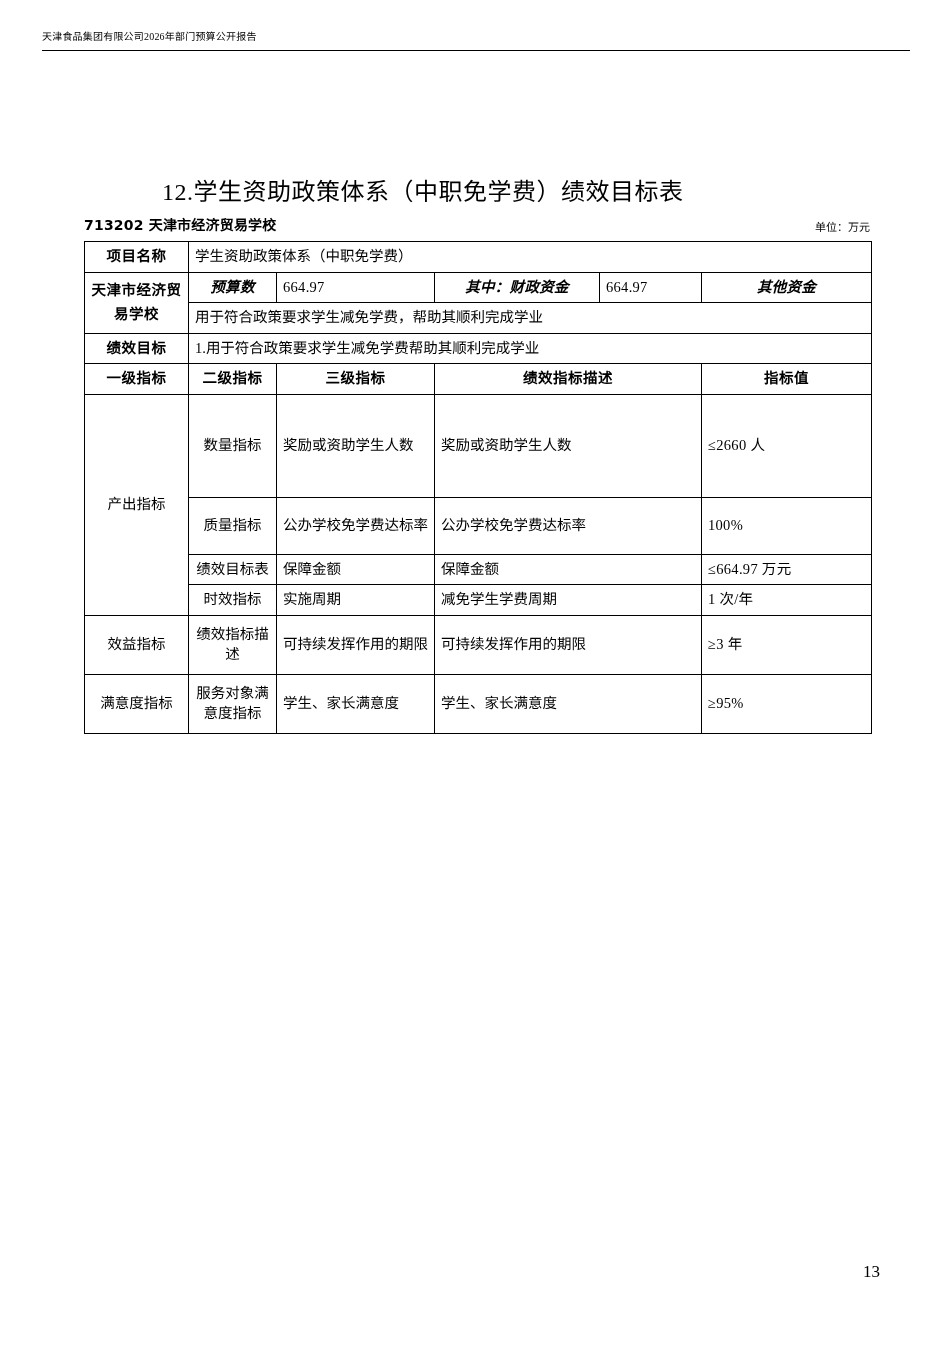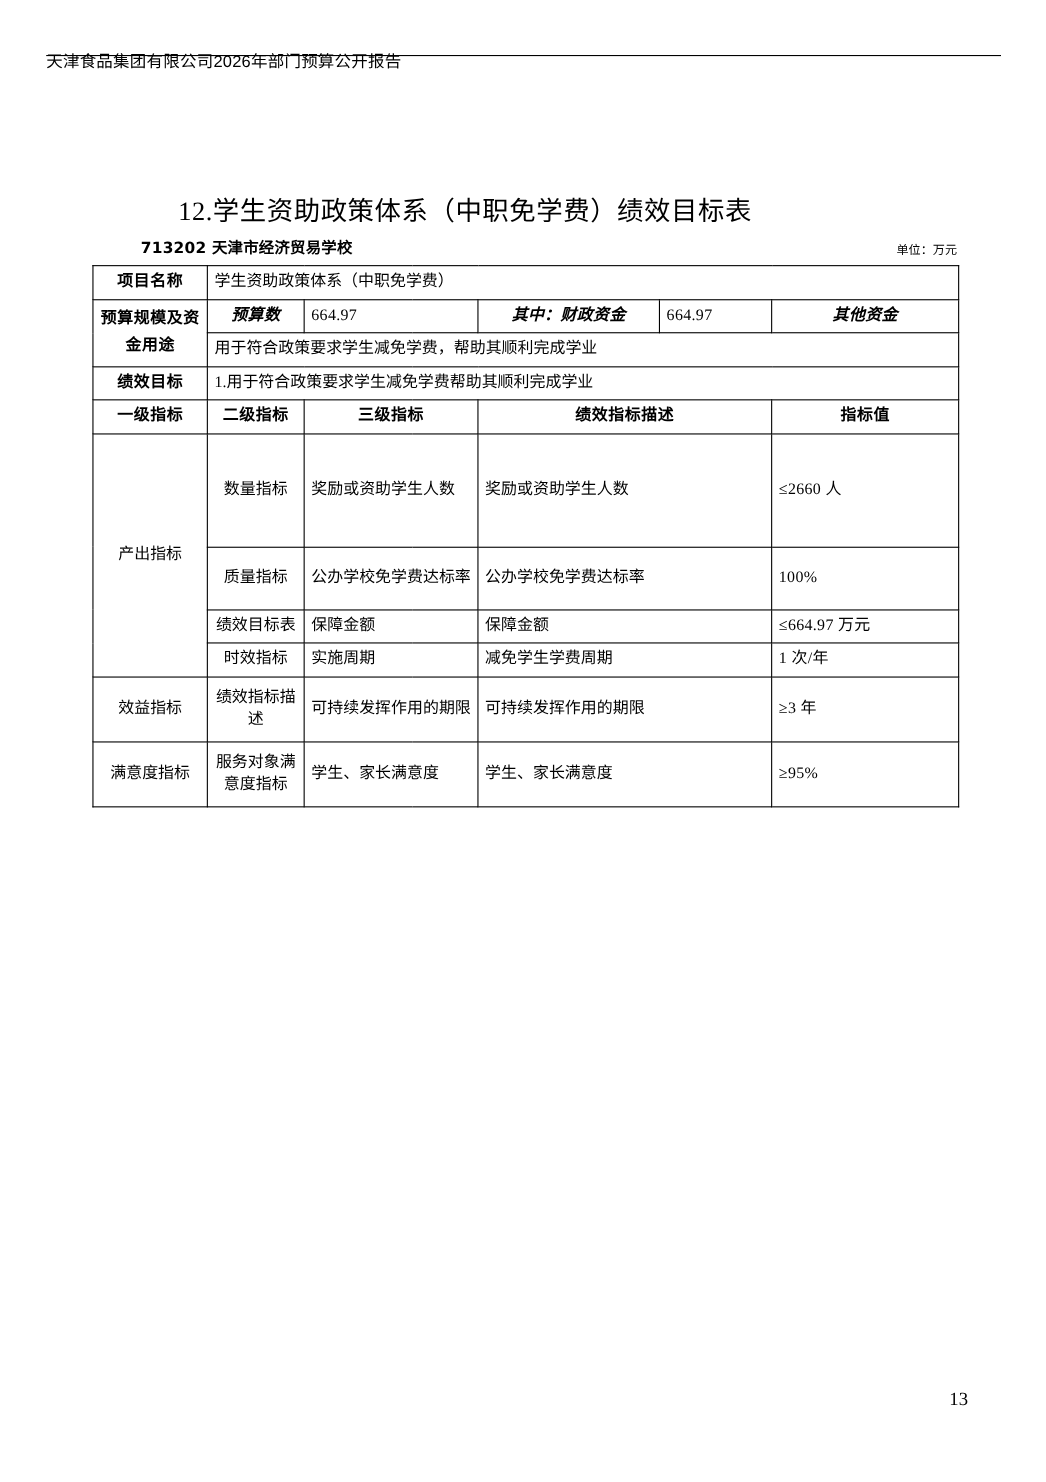--- a/index.html
+++ b/index.html
@@ -16,25 +16,25 @@
   }
   .page {
     position: absolute;
     top: 0; left: 0;
     width: 951px;
     height: 1347px;
     box-sizing: border-box;
   }
   .header-bar {
     position: absolute;
-    top: 44px;
+    top: 28px;
     left: 42px;
     width: 868px;
-    font-family: Liberation Sans, sans-serif;
-    font-size: 15px;
+    font-family: Liberation Serif, serif;
+    font-size: 10px;
     letter-spacing: 0.2px;
     color: #000;
     padding-bottom: 5px;
   }
   .header-rule {
     position: absolute;
     top: 50px;
     left: 42px;
     width: 868px;
     height: 1px;
@@ -57,21 +57,20 @@
     width: 786px;
     display: flex;
     justify-content: space-between;
     align-items: flex-end;
   }
   .subtitle-left {
     font-family: "DejaVu Sans", "Liberation Sans", sans-serif;
     font-weight: bold;
     font-size: 14px;
     letter-spacing: 0.2px;
-    margin-left: 44px;
   }
   .subtitle-right {
     font-size: 11px;
     font-family: "Liberation Serif", "DejaVu Serif", serif;
   }
   table.perf {
     position: absolute;
     top: 241px;
     left: 84px;
     width: 787px;
@@ -144,21 +143,21 @@
       <col style="width:165px">
       <col style="width:102px">
       <col style="width:170px">
     </colgroup>
     <tbody>
       <tr>
         <td class="lbl">项目名称</td>
         <td class="lft" colspan="6">学生资助政策体系（中职免学费）</td>
       </tr>
       <tr>
-        <td class="lbl" rowspan="2" style="line-height:1.6;">预算规模及资金用途</td>
+        <td class="lbl" rowspan="2" style="line-height:1.6;">天津市经济贸易学校</td>
         <td class="lbl-sm">预算数</td>
         <td class="num cell-pad" colspan="2">664.97</td>
         <td class="lbl-sm" style="width:100px;margin-left:40px;">其中：财政资金</td>
         <td class="num cell-pad">664.97</td>
         <td class="lbl-sm">其他资金</td>
       </tr>
       <tr>
         <td class="lft" colspan="6">用于符合政策要求学生减免学费，帮助其顺利完成学业</td>
       </tr>
       <tr>

